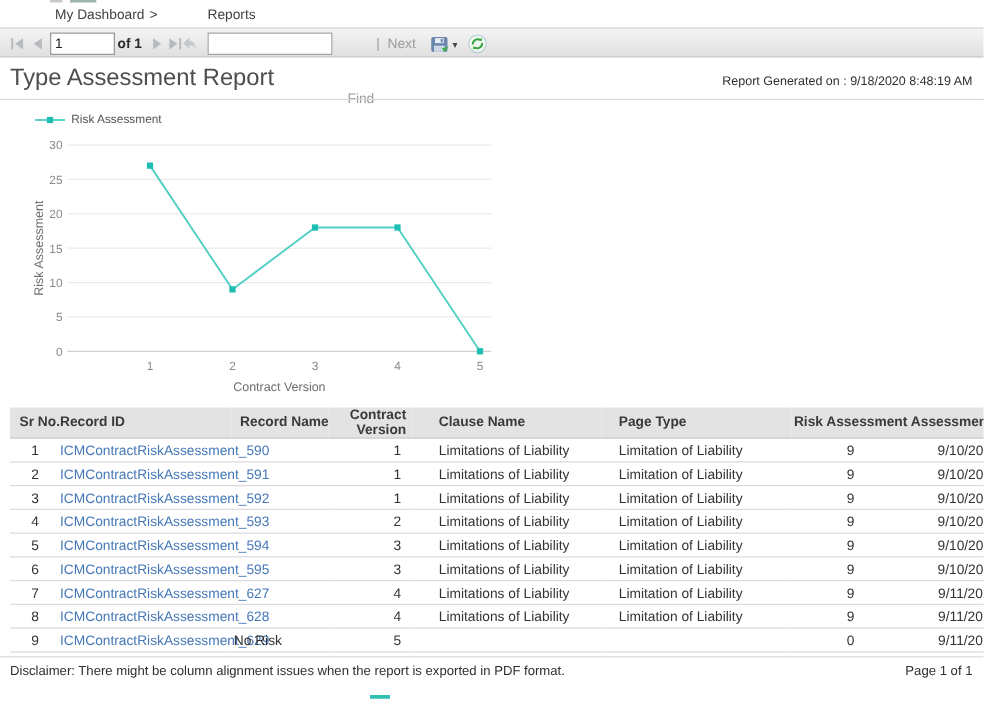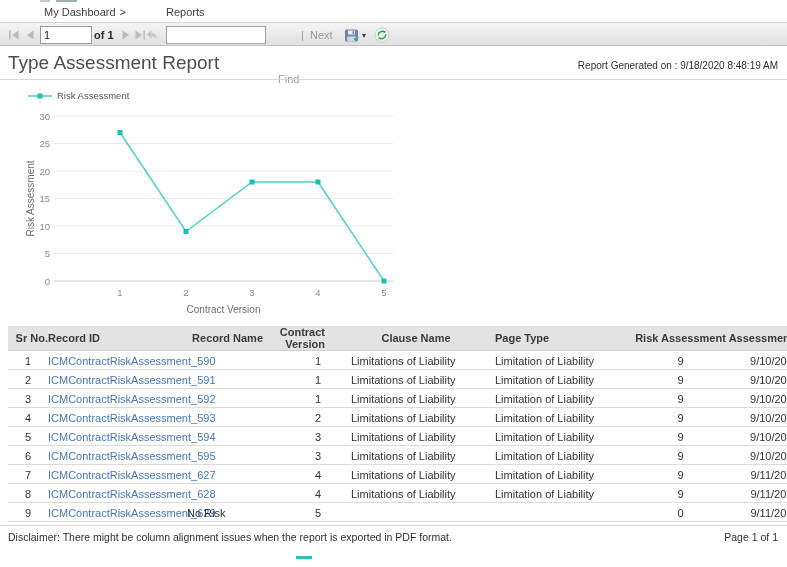--- a/index.html
+++ b/index.html
@@ -48,21 +48,21 @@
   .report-table{position:absolute;top:326px;left:8px;width:771px;border-collapse:collapse;
     font-size:11px;table-layout:fixed;}
   .report-table th{background:#e3e3e3;font-weight:bold;color:#3a3a3a;height:18px;
     padding:0;border-bottom:1px solid #cfcfcf;}
   .report-table td{padding:3px 0 2px;border-bottom:1px solid #dcdcdc;color:#333;height:13px;}
   .report-table a{color:#4678b8;text-decoration:none;cursor:pointer;}
   th.h0{width:38px;text-align:right;padding-left:2px;}
   th.h1{width:137px;text-align:left;}
   th.h2{width:78px;text-align:right;}
   th.h3{width:62px;text-align:right;padding-right:4px;}
-  th.h4{width:130px;text-align:center;padding-left:22px;}
+  th.h4{width:130px;text-align:left;padding-left:22px;}
   th.h5{width:138px;text-align:left;padding-left:14px;}
   th.h6{width:95px;text-align:center;}
   th.h7{width:93px;text-align:center;}
   td.c0{text-align:center;}
   td.c1{text-align:left;margin-top:40px;}
   td.c2{text-align:left;padding-left:2px;}
   td.c3{text-align:right;padding-right:8px;}
   td.c4{text-align:left;padding-left:22px;}
   td.c5{text-align:left;padding-left:14px;}
   td.c6{text-align:center;}

